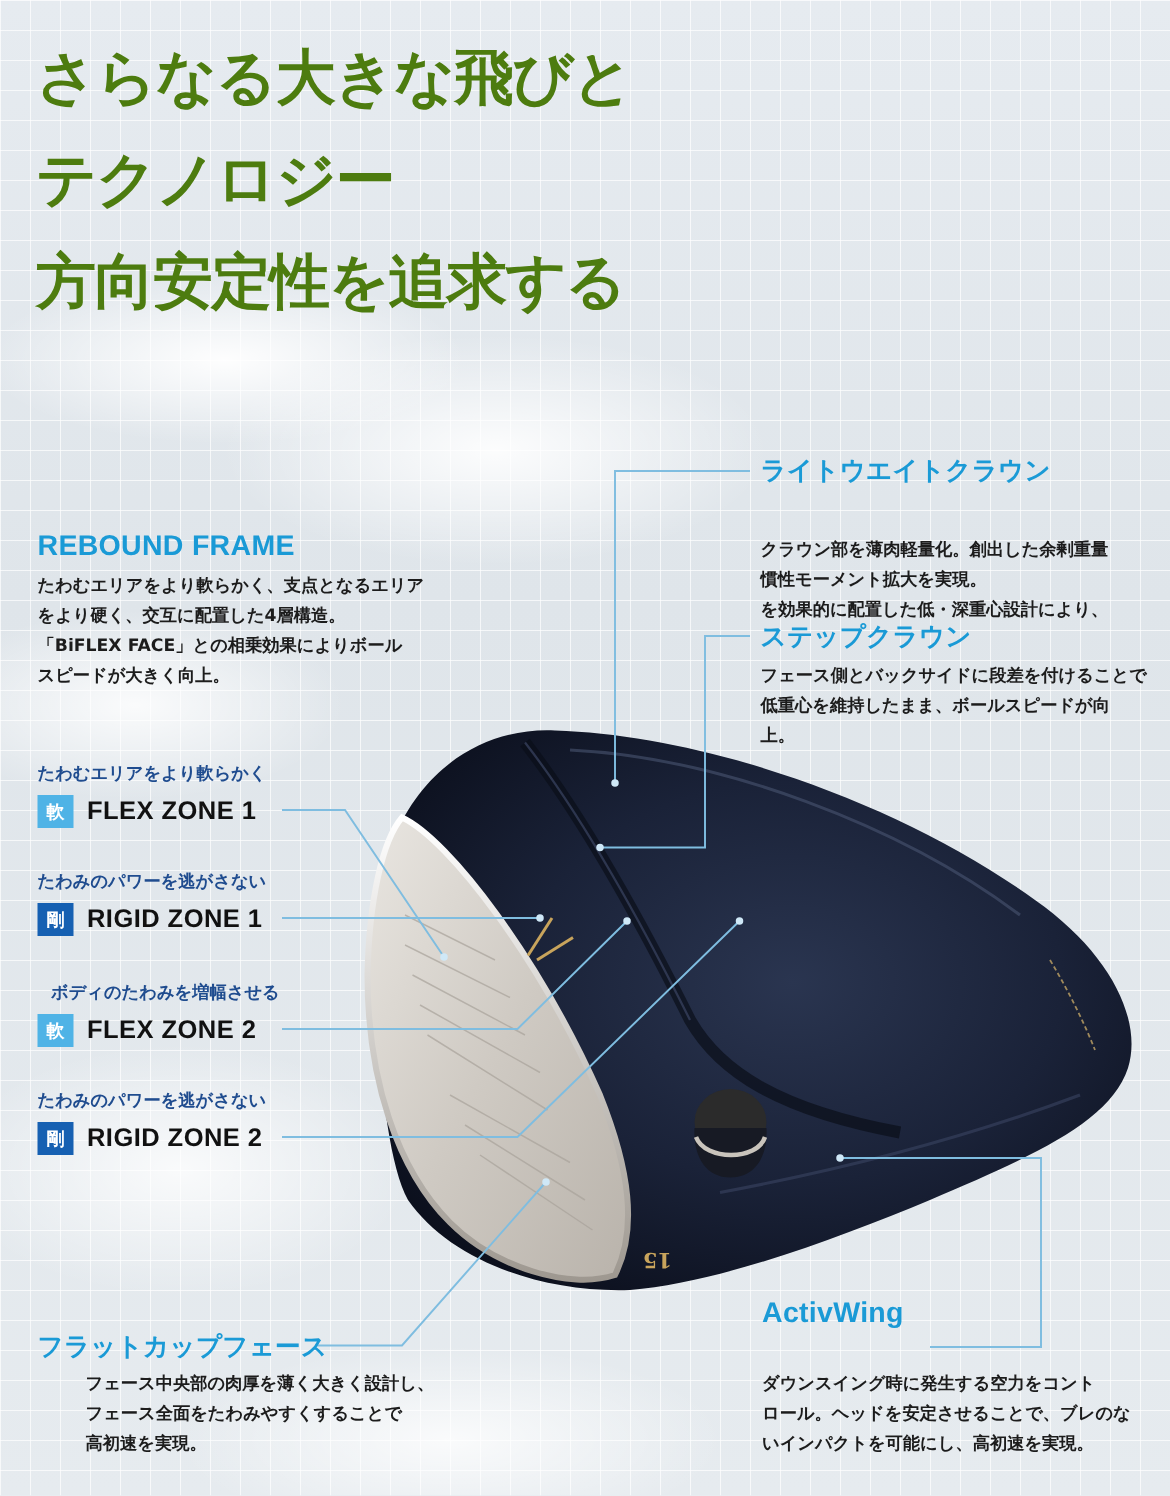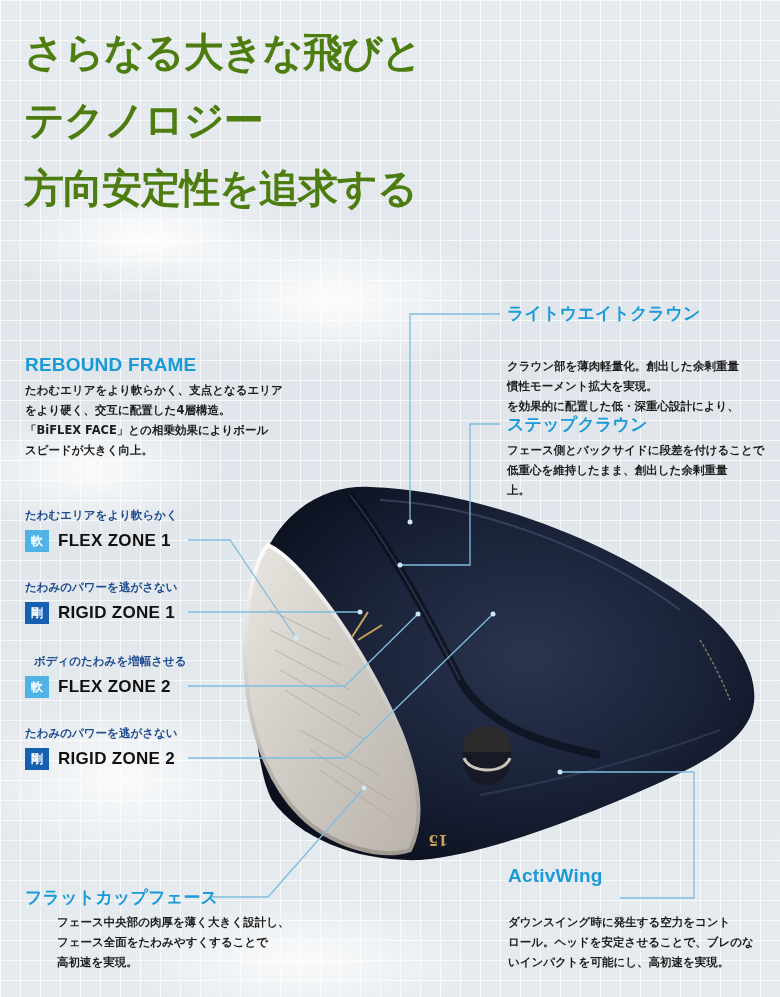--- a/index.html
+++ b/index.html
@@ -225,21 +225,21 @@
 <div class="heading jp" style="left:507px; top:302px;">ライトウエイトクラウン</div>
 <div class="body-text" style="left:507px; top:328px;margin-top:28px;">
   <div>クラウン部を薄肉軽量化。創出した余剰重量</div>
   <div>慣性モーメント拡大を実現。</div>
   <div>を効果的に配置した低・深重心設計により、</div>
 </div>
 
 <div class="heading jp" style="left:507px; top:413px;">ステップクラウン</div>
 <div class="body-text" style="left:507px; top:440px;">
   <div>フェース側とバックサイドに段差を付けることで</div>
-  <div>低重心を維持したまま、創出した余剰重量</div>
+  <div>低重心を維持したまま、ボールスピードが向</div>
   <div>上。</div>
 </div>
 
 <div class="heading jp" style="left:25px; top:886px;">フラットカップフェース</div>
 <div class="body-text" style="left:25px; top:912px;margin-left:32px;">
   <div>フェース中央部の肉厚を薄く大きく設計し、</div>
   <div>フェース全面をたわみやすくすることで</div>
   <div>高初速を実現。</div>
 </div>
 

